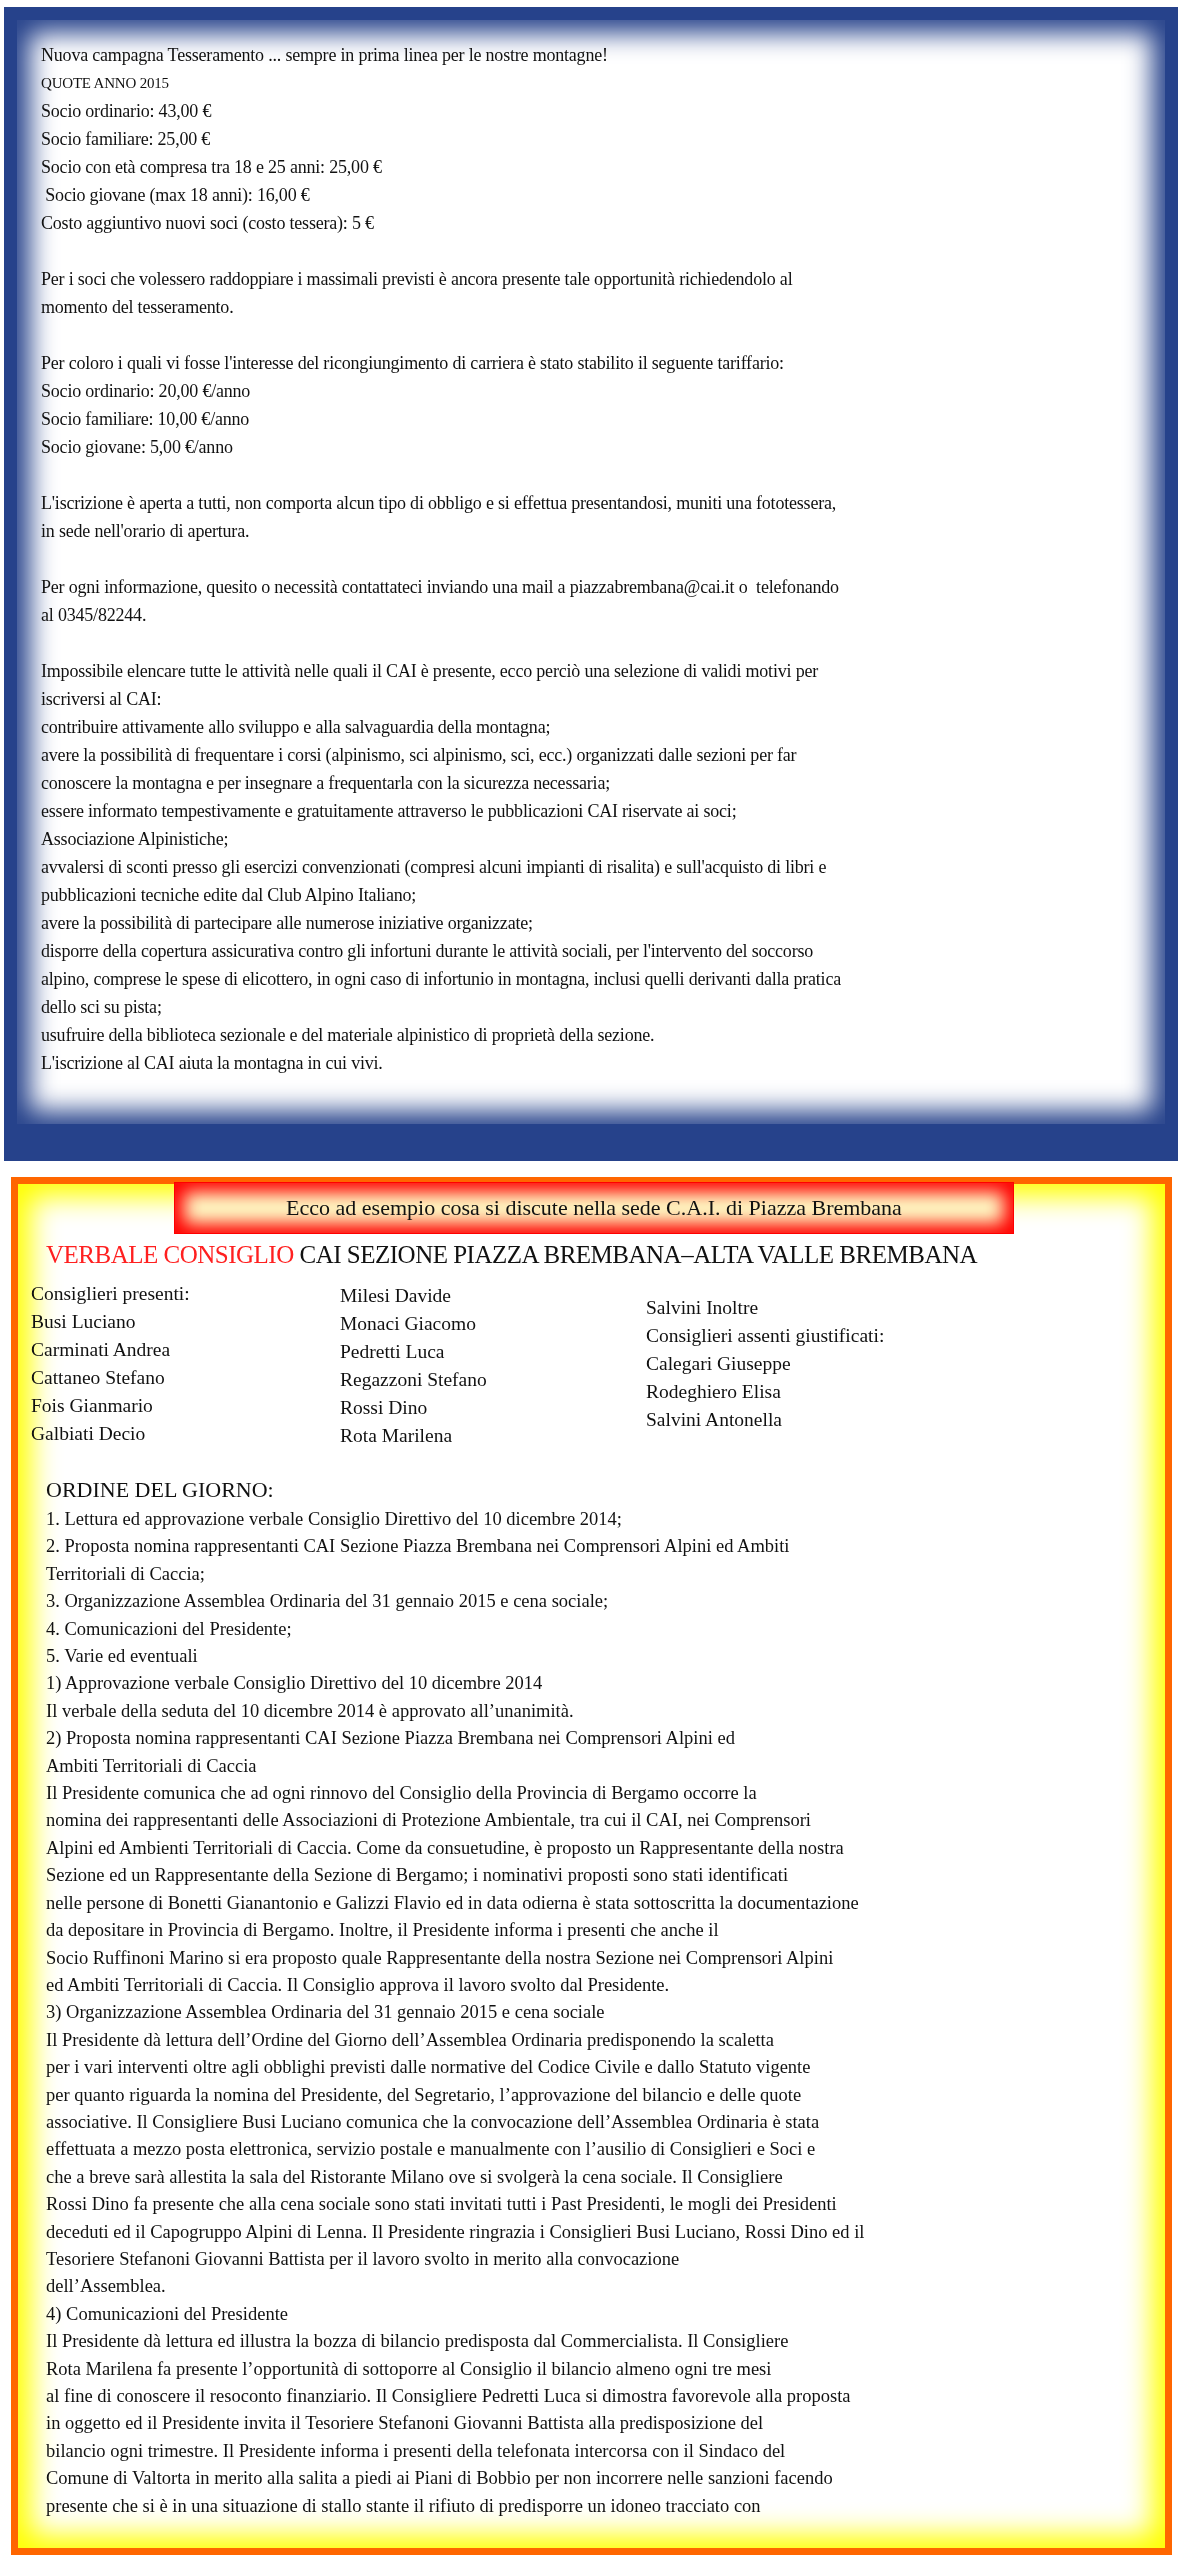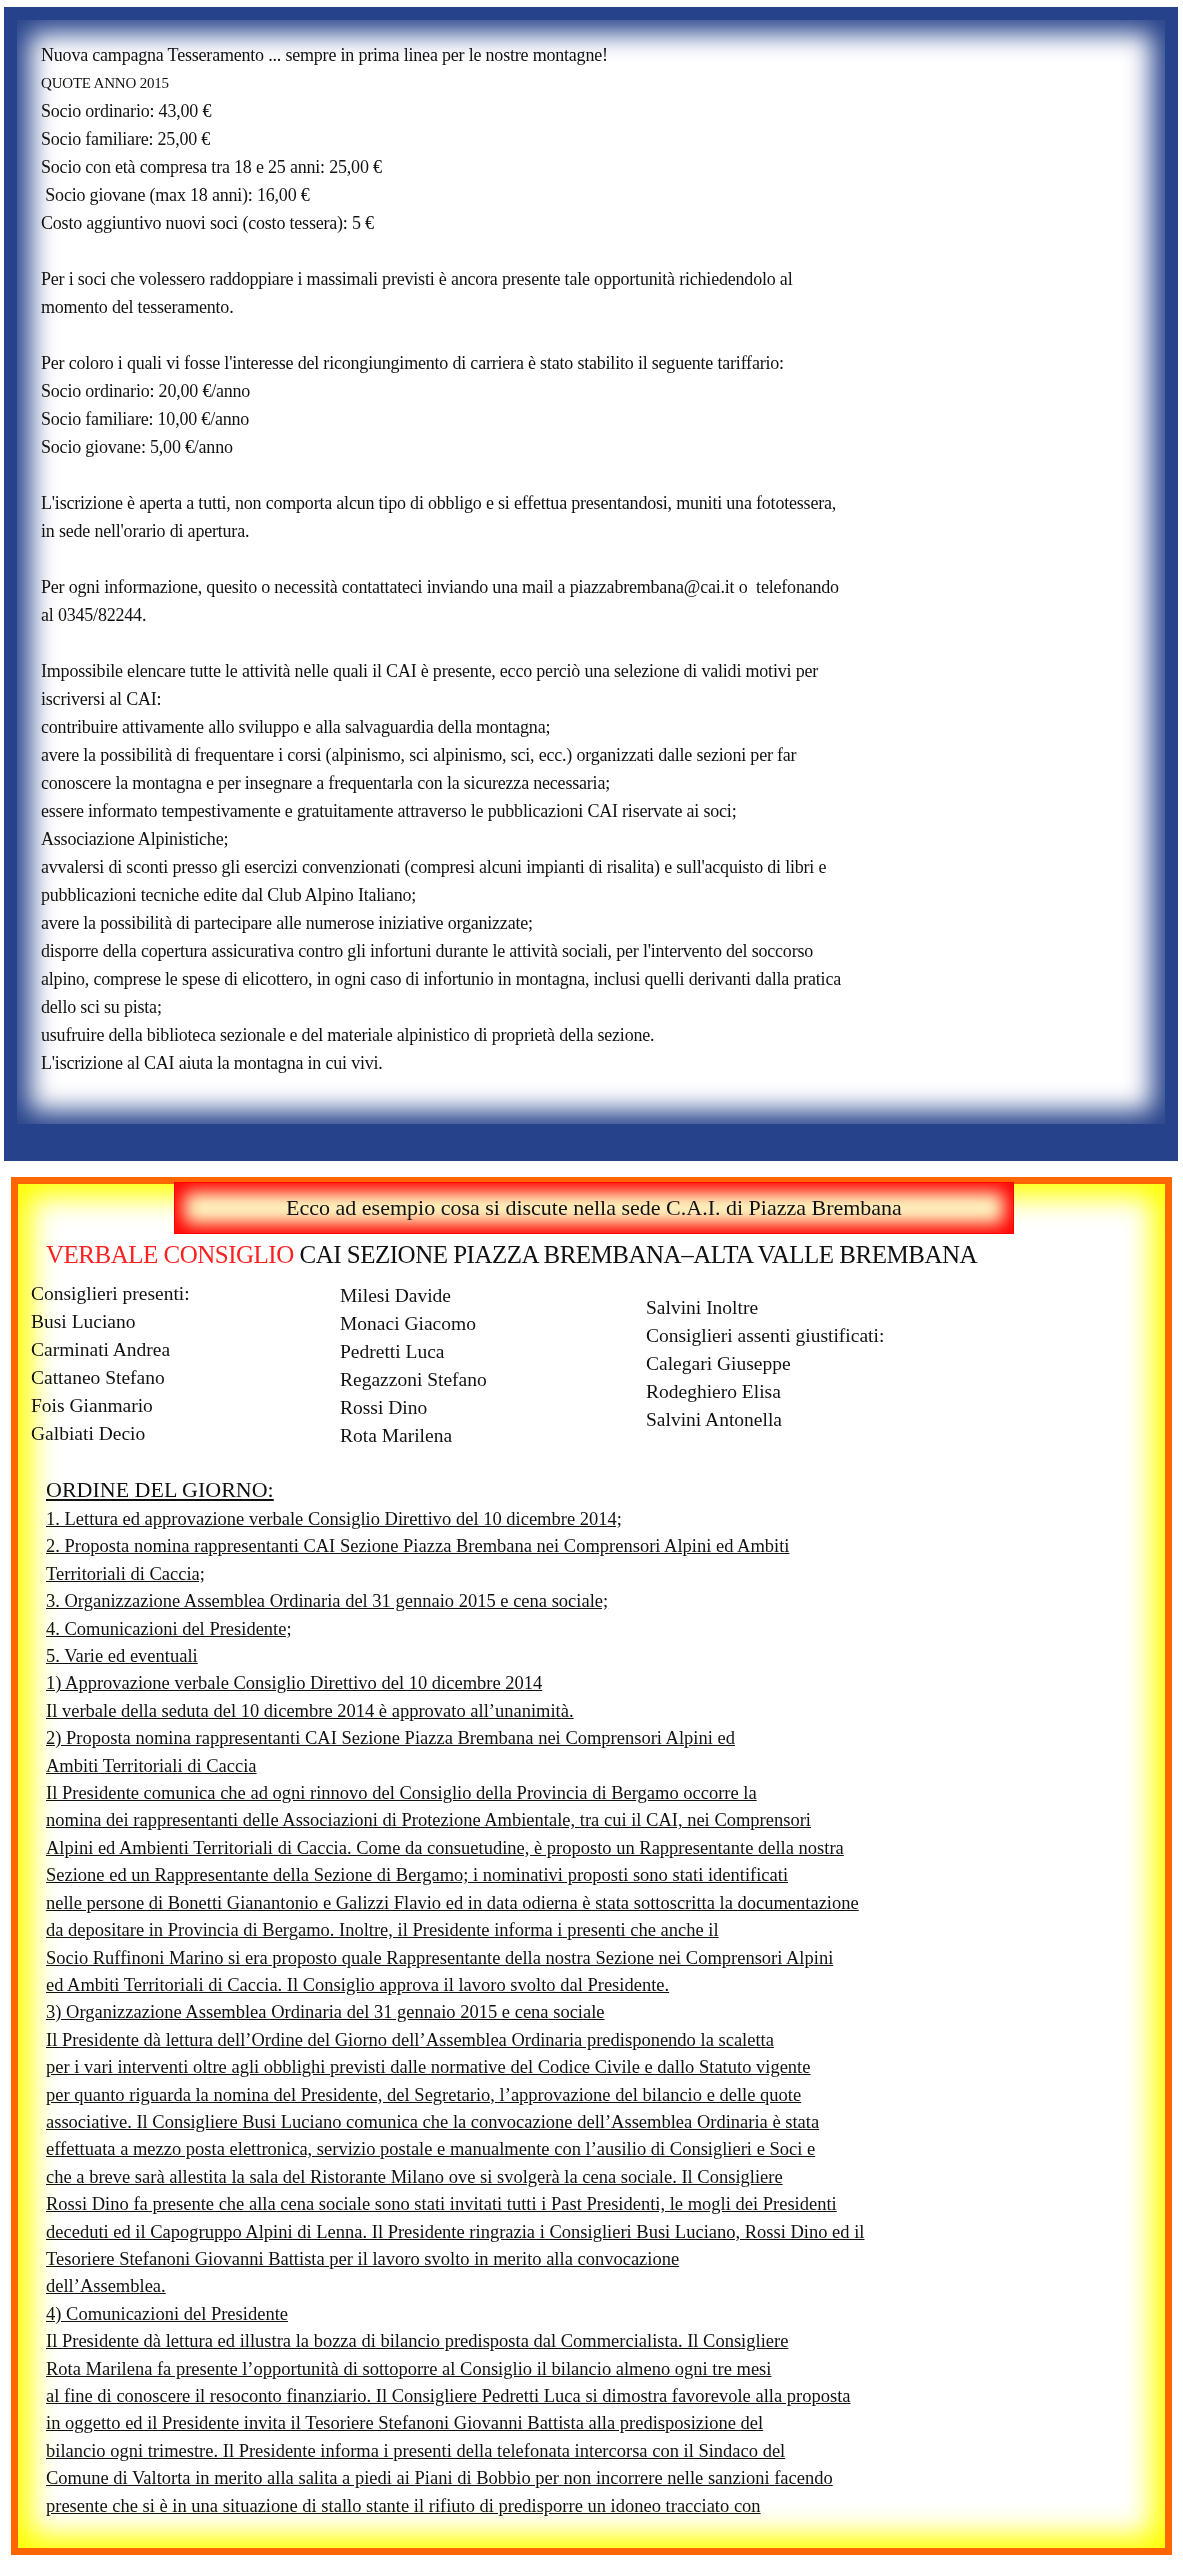--- a/index.html
+++ b/index.html
@@ -53,21 +53,21 @@
   .verbale-title .red { color: #ff2020; }
   .col {
     position: absolute; font-size: 19.5px; line-height: 28px;
     font-family: "Liberation Serif", serif;
   }
   .col1 { left: 31px; top: 1280px; }
   .col2 { left: 340px; top: 1282px; }
   .col3 { left: 646px; top: 1294px; }
   .ordine {
     position: absolute; left: 46px; top: 1474px; width: 1094px;
-    font-family: "Liberation Serif", serif; font-size: 18.5px; line-height: 27.4px; text-decoration: underline;
+    font-family: "Liberation Serif", serif; font-size: 18.5px; line-height: 27.4px;
   }
   .ordine .odg-title { font-size: 22px; line-height: 32px; }
   .ordine .line { white-space: pre-wrap; }
 </style>
 </head>
 <body>
 
 <div class="blue-panel">
   <div class="blue-inner"></div>
 </div>

